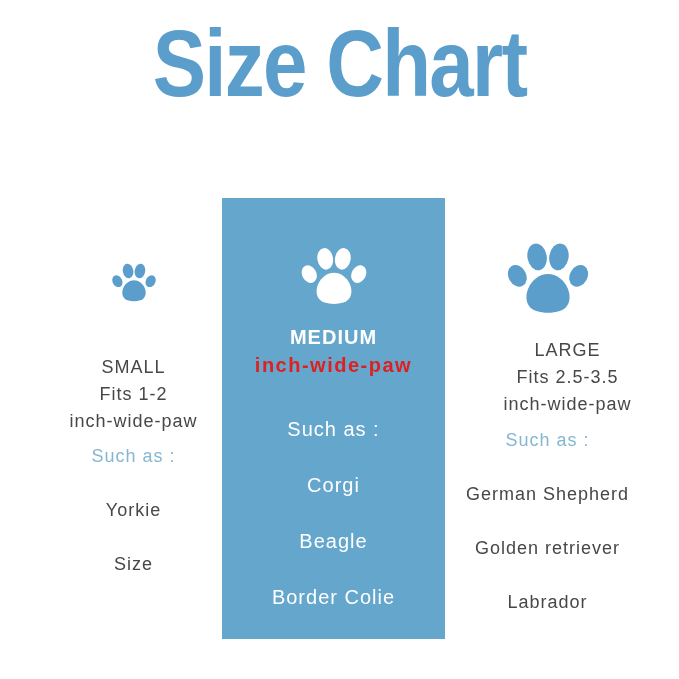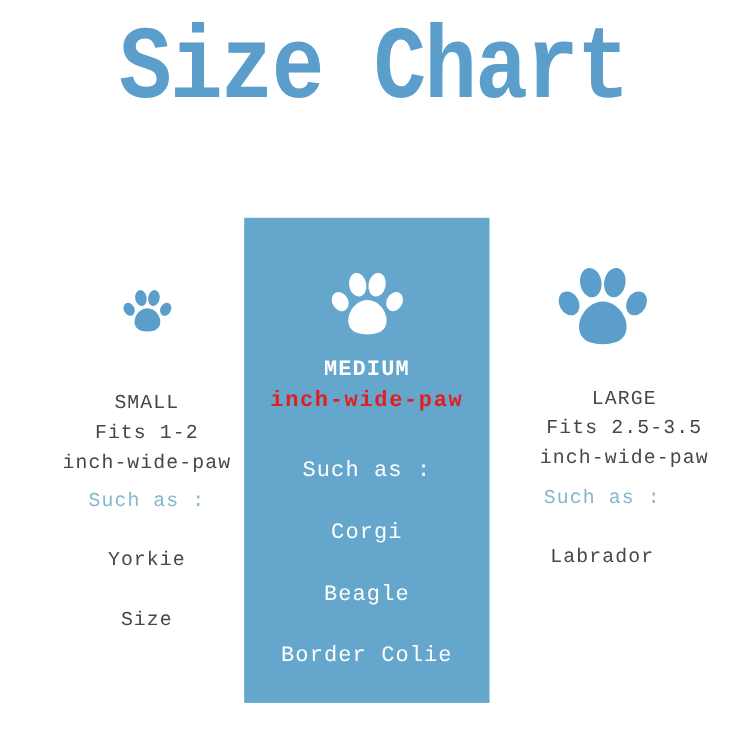--- a/index.html
+++ b/index.html
@@ -2,21 +2,21 @@
 <html><head>
 <meta charset="utf-8">
 <style>
   html,body { margin:0; padding:0; background:#fff; }
   .stage {
     position: relative;
     width: 679px;
     height: 652px;
     background: #ffffff;
     overflow: hidden;
-    font-family: Liberation Mono, monospace;
+    font-family: Liberation Sans, sans-serif;
   }
   .title {
     position: absolute;
     top: 12px;
     left: 0;
     width: 100%;
     text-align: center;
     font-size: 94px;
     line-height: 104px;
     font-weight: bold;
@@ -45,21 +45,21 @@
     left: 222px; top: 198px; width: 223px;
     font-size: 20px; line-height: 28px; letter-spacing: 1px;
     color: #ffffff;
   }
   .paw { display: inline-block; vertical-align: top; }
   .paw-small  { width: 46px; height: 41px; color: #5b9ecb; }
   .paw-medium { width: 68px; height: 61px; color: #ffffff; margin-top: 49px; }
   .paw-large  { width: 84px; height: 76px; color: #5b9ecb; }
   .size-block-small  { margin-top: 50px; }
   .size-block-medium { margin-top: 15px; font-weight: 600; }
-  .size-block-large  { margin-top: 32px; padding-left: 40px; }
+  .size-block-large  { margin-top: 19px; padding-left: 40px; }
   .fits-red { color: #de2120; letter-spacing: 1.5px; }
   .such-as { color: #85b7d0; }
   .such-as-small { margin-top: 8px; }
   .such-as-medium { margin-top: 36px; color: #ffffff; }
   .such-as-large { margin-top: 9px; }
   .breeds { white-space: pre-line; }
 </style>
 </head>
 <body>
 
@@ -117,17 +117,19 @@
     <svg class="paw paw-large" viewBox="0 0 100 90" fill="currentColor">
       <use href="#paw-shape"></use>
     </svg>
     <div class="size-block-large">
       <div>LARGE</div>
       <div>Fits 2.5-3.5</div>
       <div>inch-wide-paw</div>
     </div>
     <div class="such-as such-as-large">Such as :</div>
     <div class="breeds">
+      <div>German Shepherd</div>
+      <div>Golden retriever</div>
       <div>Labrador</div>
     </div>
   </div>
 
 </div>
 
 </body></html>

